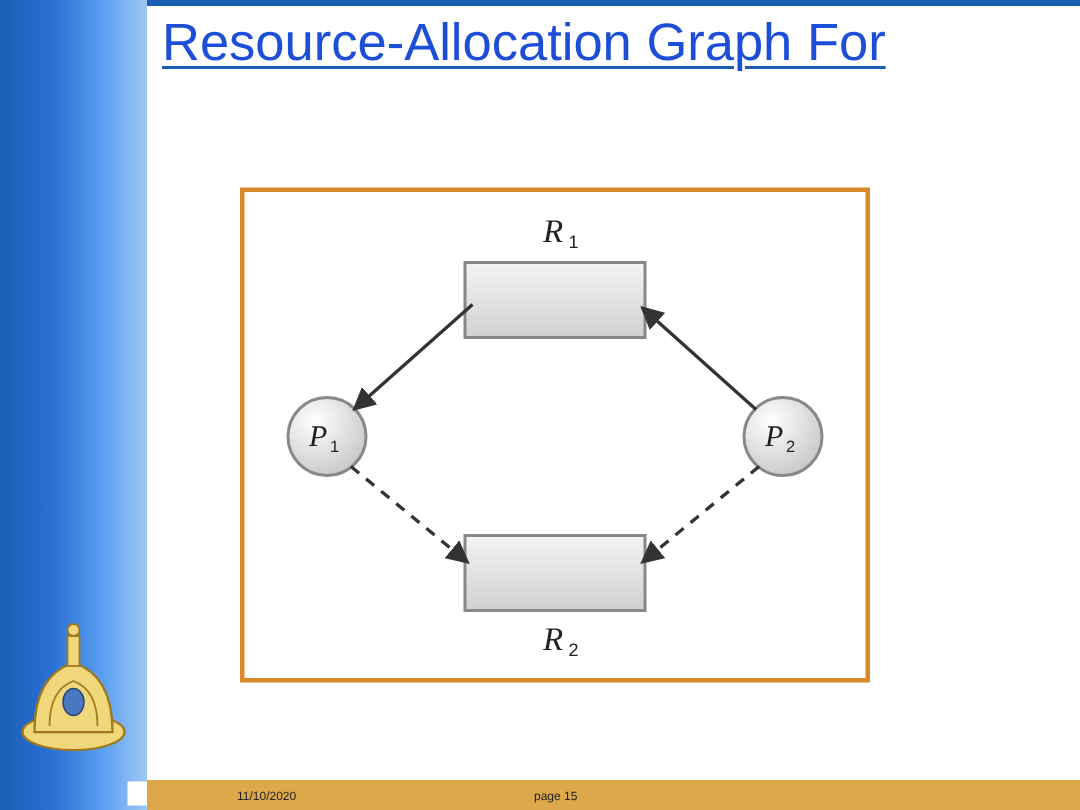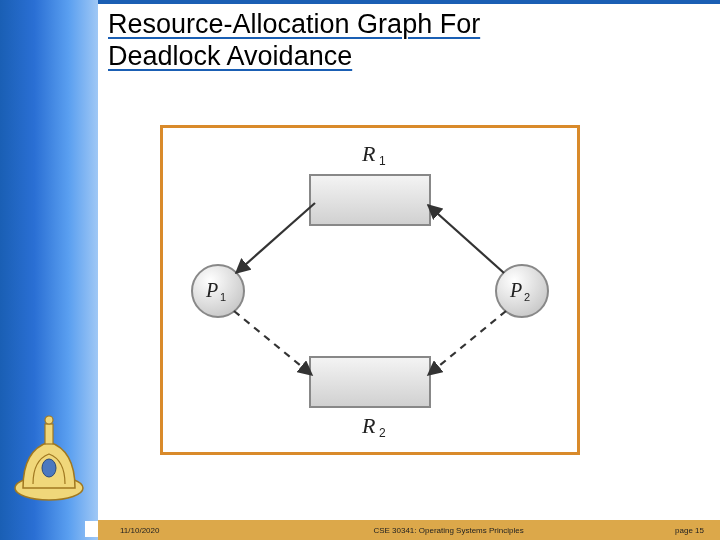--- a/index.html
+++ b/index.html
@@ -32,22 +32,22 @@
     height: 4px;
     background: #1a5fb4;
   }
   .title-block {
     position: absolute;
     left: 108px;
     top: 8px;
     width: 590px;
   }
   .title {
-    font-size: 27px;
-    color: #000000;
+    font-size: 35px;
+    color: #1d4ed8;
     line-height: 1.2;
     font-weight: normal;
     text-decoration: underline;
     text-decoration-color: #1a5fb4;
     text-underline-offset: 4px;
     text-decoration-thickness: 2px;
   }
   .content {
     position: absolute;
     left: 160px;
@@ -72,20 +72,21 @@
     position: absolute;
     left: 98px;
     bottom: 0;
     width: 622px;
     height: 20px;
     background: #dca84a;
     display: flex;
     align-items: center;
     font-size: 8px;
     color: #222;
+    padding-left: 38px;
   }
   .footer .date { margin-left: 22px; width: 150px; }
   .footer .course { flex: 1; text-align: center; }
   .footer .page { margin-right: 16px; margin-left: 48px; }
   .small-sq {
     position: absolute;
     left: 85px;
     bottom: 3px;
     width: 16px;
     height: 16px;
@@ -107,21 +108,20 @@
       <circle cx="44" cy="10" r="4" fill="#f0d77a" stroke="#a07820" stroke-width="1.2"></circle>
       <ellipse cx="44" cy="58" rx="7" ry="9" fill="#4a78c0" stroke="#2a4878"></ellipse>
     </svg>
   </div>
 </div>
 <div class="small-sq"></div>
 
 <div class="title-block">
   <div class="title">
     <span>Resource-Allocation Graph For</span><br>
-    <span>Deadlock Avoidance</span>
   </div>
 </div>
 
 <div class="content">
   <div class="frame-outer"></div>
   <svg class="diagram" viewBox="0 0 420 330">
     <defs>
       <marker id="arrow" viewBox="0 0 10 10" refX="9" refY="5" markerWidth="7" markerHeight="7" orient="auto-start-reverse">
         <path d="M 0 0 L 10 5 L 0 10 z" fill="#333"></path>
       </marker>
@@ -164,15 +164,14 @@
     <line x1="344" y1="148" x2="268" y2="80" stroke="#333" stroke-width="2.2" marker-end="url(#arrow)"></line>
 
     <line x1="74" y1="186" x2="152" y2="250" stroke="#333" stroke-width="2.2" stroke-dasharray="7 6" marker-end="url(#arrow)"></line>
 
     <line x1="346" y1="186" x2="268" y2="250" stroke="#333" stroke-width="2.2" stroke-dasharray="7 6" marker-end="url(#arrow)"></line>
   </svg>
 </div>
 
 <div class="footer">
   <span class="date">11/10/2020</span>
-  <span class="course">CSE 30341: Operating Systems Principles</span>
   <span class="page">page 15</span>
 </div>
 
 </body></html>

